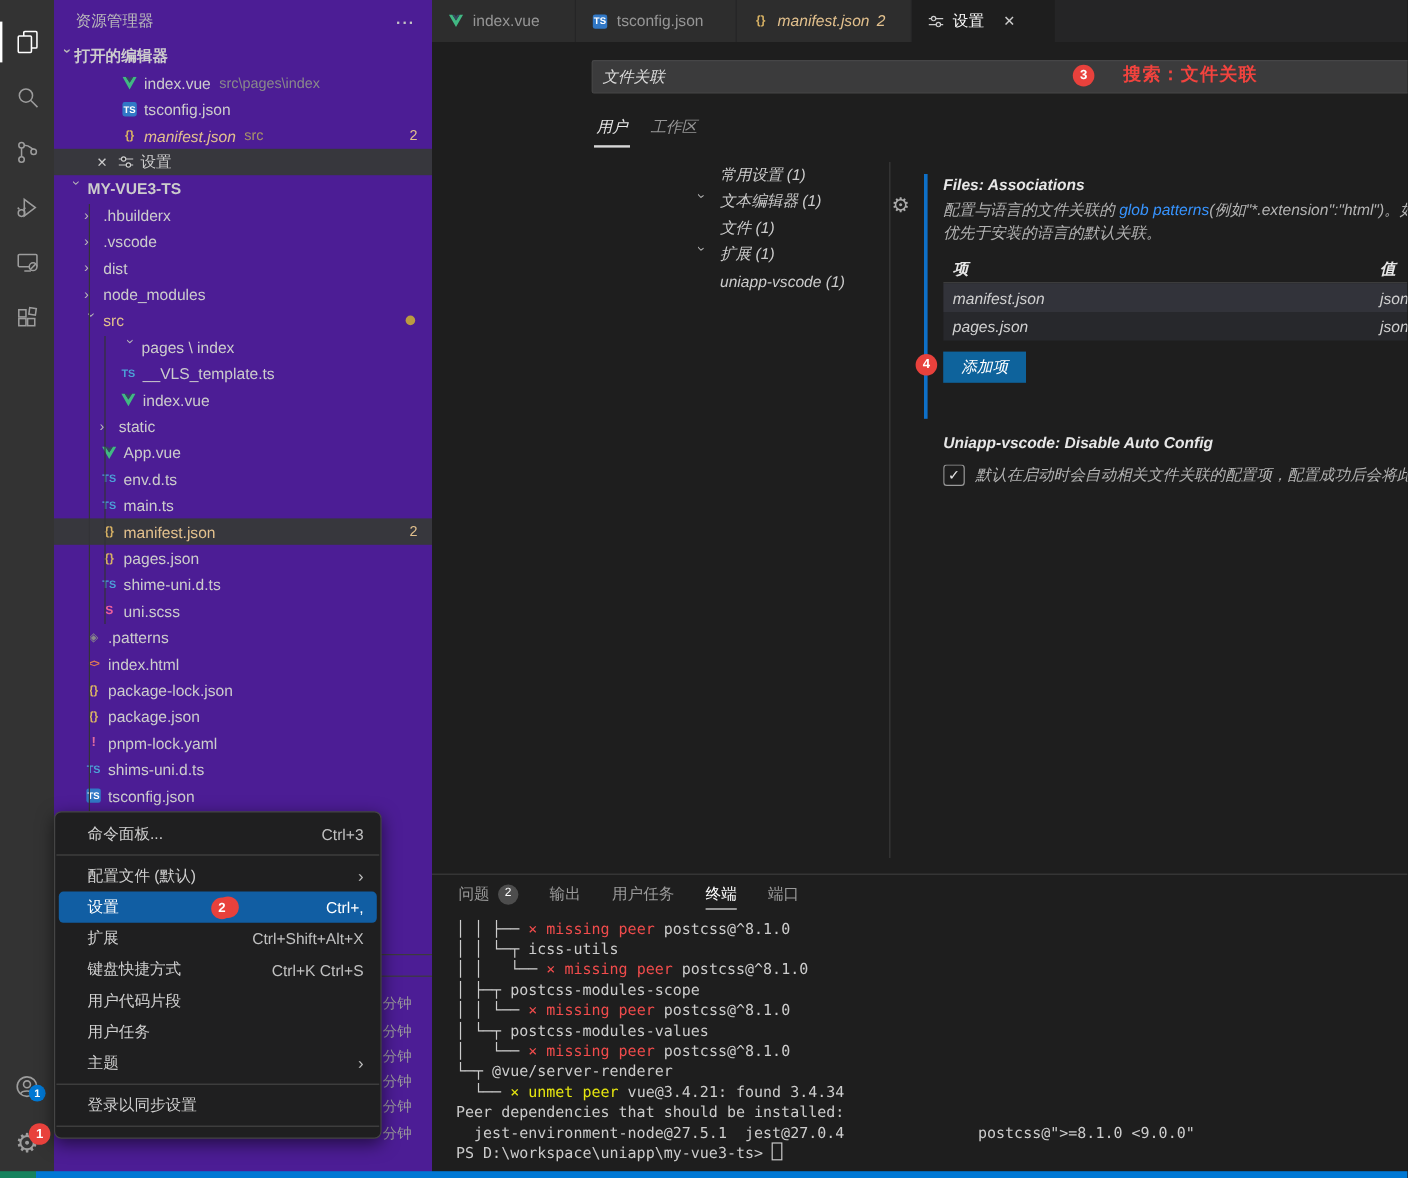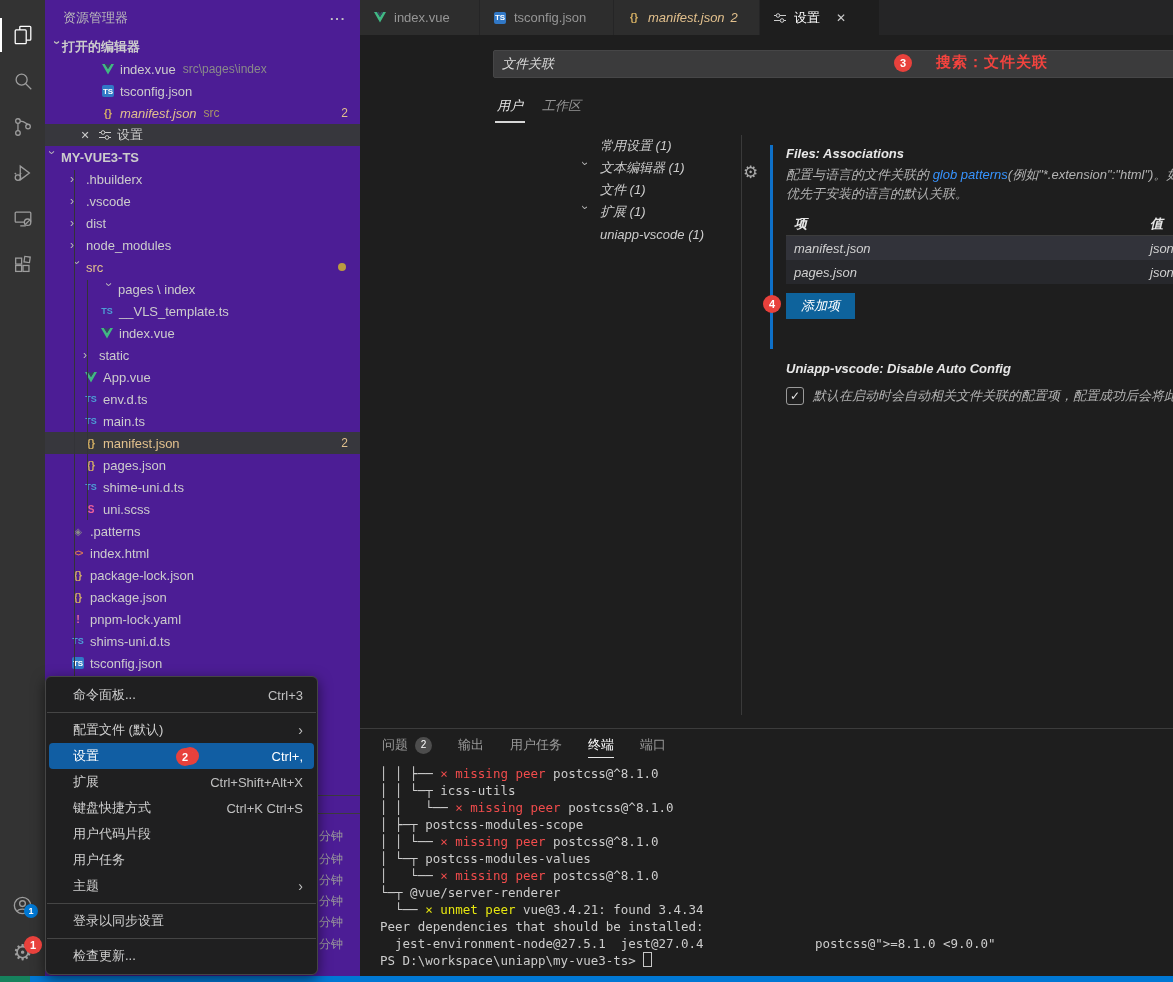--- a/index.html
+++ b/index.html
@@ -207,21 +207,21 @@
           <svg width="14" height="14" viewBox="0 0 14 14">
             <path d="M1 4.5h12M1 9.5h12" stroke="#ccc" fill="none"></path>
             <circle cx="5" cy="4.5" r="1.8" fill="#252526" stroke="#ccc"></circle>
             <circle cx="9" cy="9.5" r="1.8" fill="#252526" stroke="#ccc"></circle>
           </svg>
         </span>
         <span class="lbl">设置</span>
       </div>
     </div>
   <div id="tree">
-      <div class="srow" style="padding-left: 0;">
+      <div class="srow" style="padding-left: 12px;">
         <span class="chev open">›</span>
         <span class="lbl bold">MY-VUE3-TS</span>
       </div>
       <div class="srow" style="padding-left: 25px;">
         <span class="chev ">›</span>
         <span class="lbl">.hbuilderx</span>
       </div>
       <div class="srow" style="padding-left: 25px;">
         <span class="chev ">›</span>
         <span class="lbl">.vscode</span>
@@ -515,22 +515,19 @@
     </div>
     <div class="m-item">
       <span>主题</span>
       <span class="ar">›</span>
     </div>
     <div class="m-sep"></div>
     <div class="m-item">
       <span>登录以同步设置</span>
     </div>
     <div class="m-sep"></div>
-    <div class="m-item">
-      <span>检查更新...</span>
-    </div>
   </div>
 
 <div class="ann" style="left:24px;top:936px;">1</div>
 <div class="ann" style="left:176px;top:748px;">2</div>
 <div class="ann" style="left:894px;top:54px;">3</div>
 <div class="ann" style="left:763px;top:295px;">4</div>
 <div id="ann-label">搜索：文件关联</div>
 
 </body></html>

